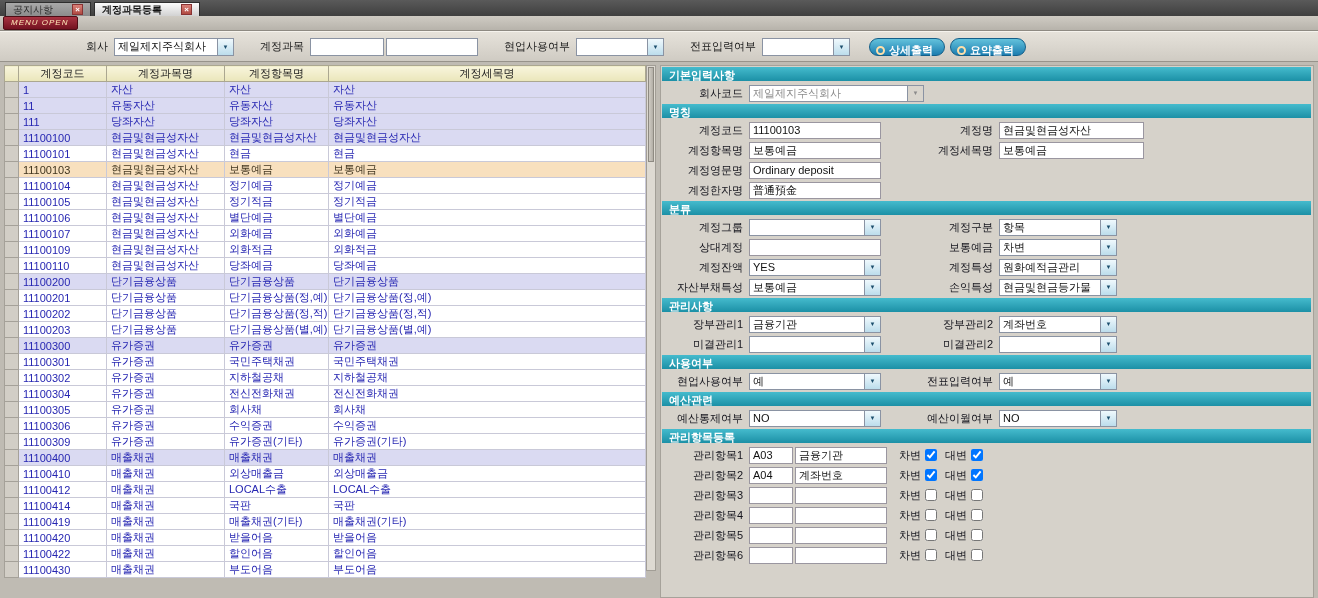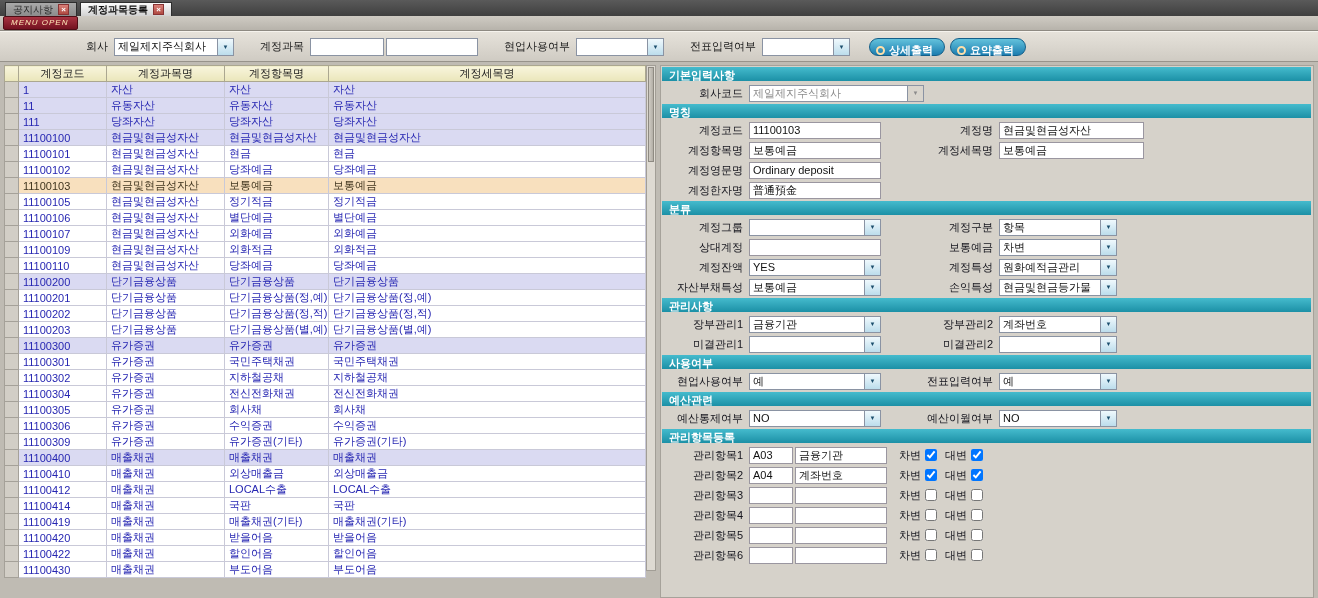--- a/index.html
+++ b/index.html
@@ -13,21 +13,21 @@
     overflow:hidden;
   }
   .window { width:1318px; height:598px; position:relative; }
 
   
   .tabbar {
     height:16px; background:linear-gradient(#5A5A5A,#3F3F3F);
     display:flex; align-items:flex-end; padding-left:5px; gap:3px;
   }
   .tab {
-    height:14px; display:flex; align-items:center; gap:5px;
+    height:14px; display:flex; align-items:center; gap:19px;
     padding:0 7px; font-size:10px; cursor:default;
     border:1px solid #2e2e2e; border-bottom:none;
   }
   .tab.inactive { background:linear-gradient(#A9A9A9,#8C8C8C); color:#2b2b2b; }
   .tab.active   { background:linear-gradient(#FBFBFB,#D2D2D2); color:#111; font-weight:bold; }
   .tab .x {
     width:11px; height:11px; line-height:9px; text-align:center;
     background:linear-gradient(#D98078,#B04A42); color:#fff;
     border:1px solid #833; font-size:8px; font-weight:bold;
   }
@@ -230,33 +230,33 @@
               <td>현금및현금성자산</td>
               <td>현금및현금성자산</td>
             </tr>
             <tr>
               <td class="sel"></td>
               <td>11100101</td>
               <td>현금및현금성자산</td>
               <td>현금</td>
               <td>현금</td>
             </tr>
-            <tr>
-              <td class="sel"></td>
-              <td>11100102</td>
-              <td>현금및현금성자산</td>
-              <td>당좌예금</td>
-              <td>당좌예금</td>
-            </tr>
             <tr class="selected">
               <td class="sel"></td>
               <td>11100103</td>
               <td>현금및현금성자산</td>
               <td>보통예금</td>
               <td>보통예금</td>
+            </tr>
+            <tr>
+              <td class="sel"></td>
+              <td>11100104</td>
+              <td>현금및현금성자산</td>
+              <td>정기예금</td>
+              <td>정기예금</td>
             </tr>
             <tr>
               <td class="sel"></td>
               <td>11100105</td>
               <td>현금및현금성자산</td>
               <td>정기적금</td>
               <td>정기적금</td>
             </tr>
             <tr>
               <td class="sel"></td>

